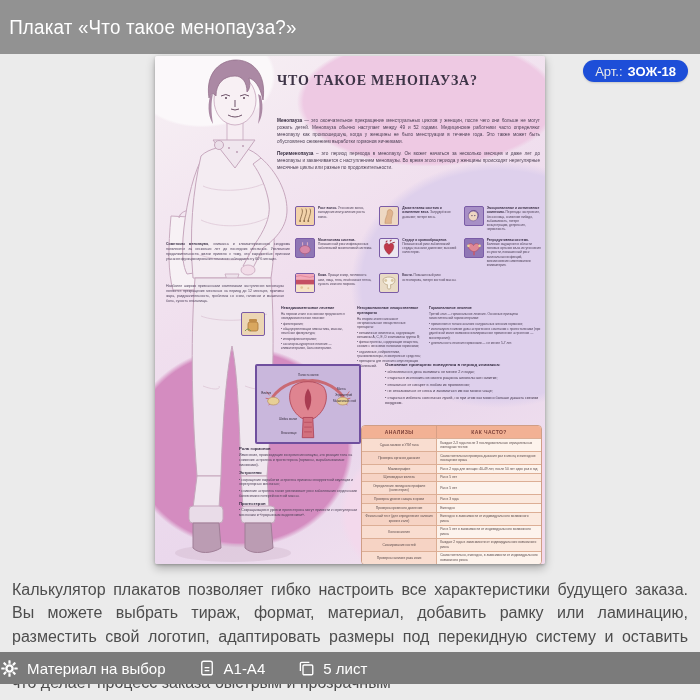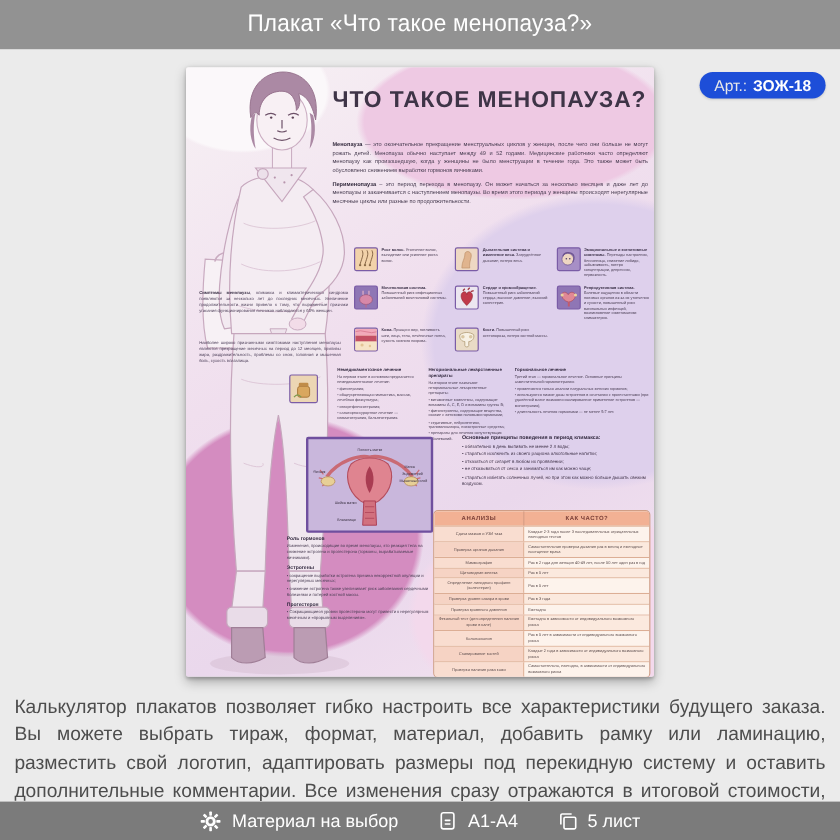--- a/index.html
+++ b/index.html
@@ -1,40 +1,40 @@
 <!DOCTYPE html>
 <html><head>
 <meta charset="utf-8">
 <style>
   *{margin:0;padding:0;box-sizing:border-box}
   html,body{width:700px;height:700px}
   body{font-family:"Liberation Sans",sans-serif;background:#ebebeb;position:relative;overflow:hidden}
 
   
-  .topbar{position:absolute;top:0;left:0;right:0;height:41px;background:#929292;display:flex;align-items:center;justify-content:center}
+  .topbar{position:absolute;top:0;left:0;right:0;height:54px;background:#929292;display:flex;align-items:center;}
   .topbar h1{color:#fff;font-size:20px;font-weight:500;letter-spacing:.2px;transform:scaleX(.94)}
 
   
   .badge{position:absolute;top:60px;right:12px;height:22px;background:#1d4ed8;border-radius:11px;color:#e9e9e9;font-size:13px;display:flex;align-items:center;padding:0 12px;gap:5px;box-shadow:0 1px 2px rgba(0,0,0,.15)}
   .badge b{color:#fff;font-weight:700}
 
   
   .poster{position:absolute;left:155px;top:56px;width:390px;height:508px;border-radius:2px;overflow:hidden;
     box-shadow:0 4px 10px rgba(0,0,0,.28),0 1px 3px rgba(0,0,0,.22);
     background:
       radial-gradient(48% 33% at 22% 77%, #d48cc0 0 57%, rgba(212,140,192,0) 60%),
       radial-gradient(30% 16% at 12% 4%, #fbf8fa 0 60%, rgba(251,248,250,0) 63%),
       radial-gradient(58% 22% at 70% 9%, #eec9e3 0 55%, rgba(238,201,227,0) 58%),
       radial-gradient(70% 45% at 88% 45%, #ded0ec 0 50%, rgba(222,208,236,0) 54%),
       radial-gradient(60% 30% at 82% 90%, #f3d9ec 0 55%, rgba(243,217,236,0) 58%),
       linear-gradient(150deg, #f7f1f4 0%, #f0dfee 40%, #ead8ec 70%, #f4e4f0 100%);
     color:#4a3e54}
   .woman{position:absolute;left:0;top:0;width:152px;height:510px}
 
-  .p-title{position:absolute;left:122px;top:17px;font-family:Liberation Sans, sans-serif;font-weight:700;font-size:19px;letter-spacing:.8px;color:#3e3447}
+  .p-title{position:absolute;left:122px;top:17px;font-family:Liberation Serif, serif;font-weight:700;font-size:14px;letter-spacing:.8px;color:#3e3447}
   .p-intro{position:absolute;left:122px;top:61px;width:263px;font-size:4.7px;line-height:1.5;color:#493e52;text-align:justify}
   .p-intro p + p{margin-top:5px}
   .p-intro b{color:#332a3d}
 
   .sym-grid{position:absolute;left:140px;top:150px;width:246px;display:grid;grid-template-columns:1fr 1fr 1fr;column-gap:7px;row-gap:6px}
   .sym{display:flex;gap:3px;align-items:flex-start}
   .sym-ico{width:20px;height:20px;flex:0 0 auto;border:1.6px solid #7a5ca6;border-radius:2px;overflow:hidden}
   .sym-ico svg{display:block;width:100%;height:100%}
   .sym-txt{font-size:3.2px;line-height:1.32;color:#4a3e54}
   .sym-txt b{font-size:3.3px;color:#382e45}
@@ -70,21 +70,21 @@
   .trow:nth-child(odd) .c2{background:#fbe9de}
 
   .hormones{position:absolute;left:84px;top:390px;width:120px;font-size:3.5px;line-height:1.42;color:#4a3e54}
   .hormones h4{font-size:4.2px;color:#342b41;margin:2.5px 0 1px}
   .hormones h4:first-child{margin-top:0}
 
   
   .description{position:absolute;left:12px;top:578px;width:676px;font-size:16px;line-height:1.46;color:#4d4d4d;text-align:justify}
 
   
-  .bottombar{position:absolute;bottom:0;left:0;right:0;height:32px;background:#7b7b7b;display:flex;align-items:center;justify-content:center;gap:32px}
+  .bottombar{position:absolute;bottom:16px;left:0;right:0;height:32px;background:#7b7b7b;display:flex;align-items:center;justify-content:flex-start;gap:32px}
   .fitem{display:flex;align-items:center;gap:8px;color:#fff;font-size:15px}
   .fitem svg{display:block}
 </style>
 </head>
 <body>
 
 <header class="topbar">
   <h1>Плакат «Что такое менопауза?»</h1>
 </header>
 

